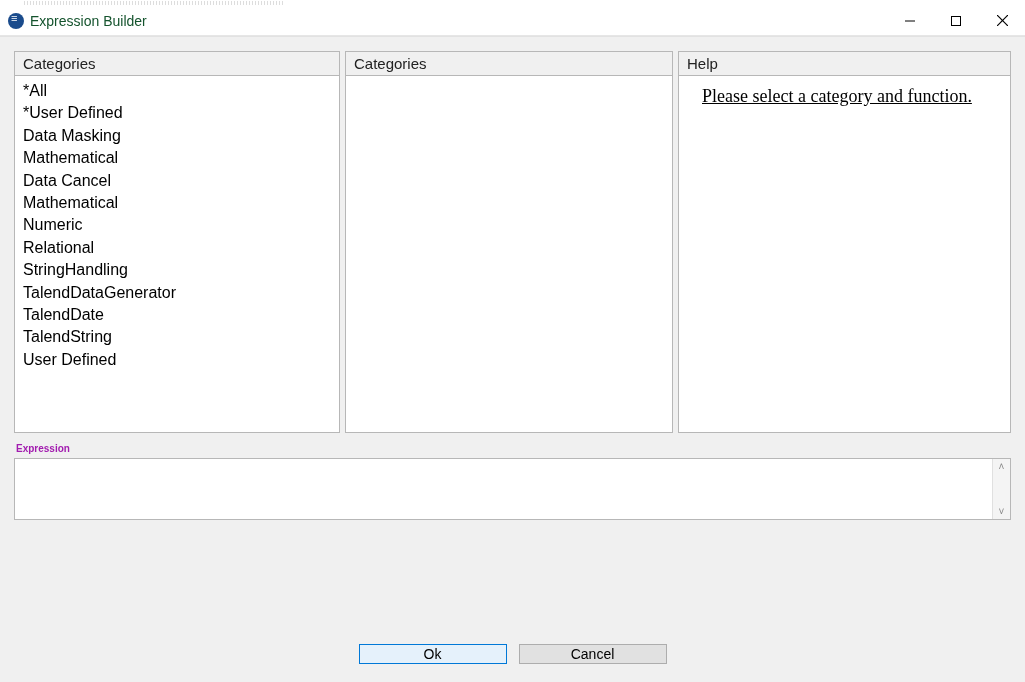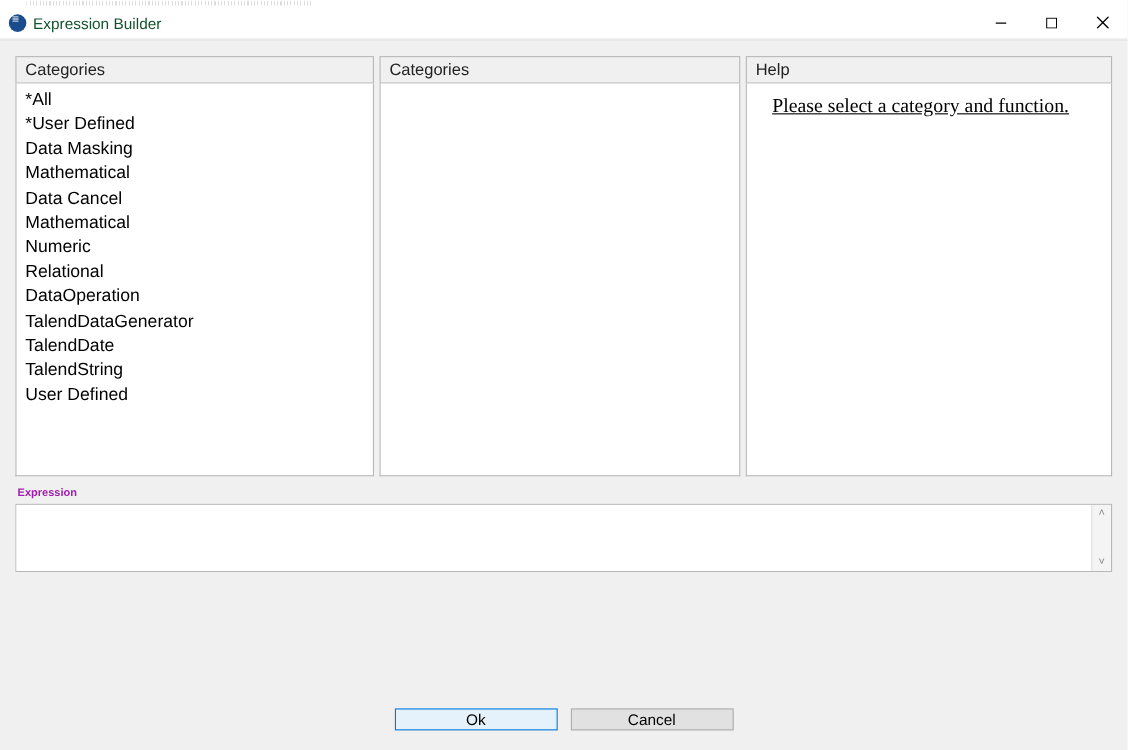--- a/index.html
+++ b/index.html
@@ -216,21 +216,21 @@
       <div class="panel-header">Categories</div>
       <div class="panel-body">
         <div class="cat-item">*All</div>
         <div class="cat-item">*User Defined</div>
         <div class="cat-item">Data Masking</div>
         <div class="cat-item">Mathematical</div>
         <div class="cat-item">Data Cancel</div>
         <div class="cat-item">Mathematical</div>
         <div class="cat-item">Numeric</div>
         <div class="cat-item">Relational</div>
-        <div class="cat-item">DataOperation</div>
+        <div class="cat-item">StringHandling</div>
         <div class="cat-item">TalendDataGenerator</div>
         <div class="cat-item">TalendDate</div>
         <div class="cat-item">TalendString</div>
         <div class="cat-item">User Defined</div>
       </div>
     </div>
 
     <div class="panel panel-funcs">
       <div class="panel-header">Categories</div>
       <div class="panel-body"></div>

